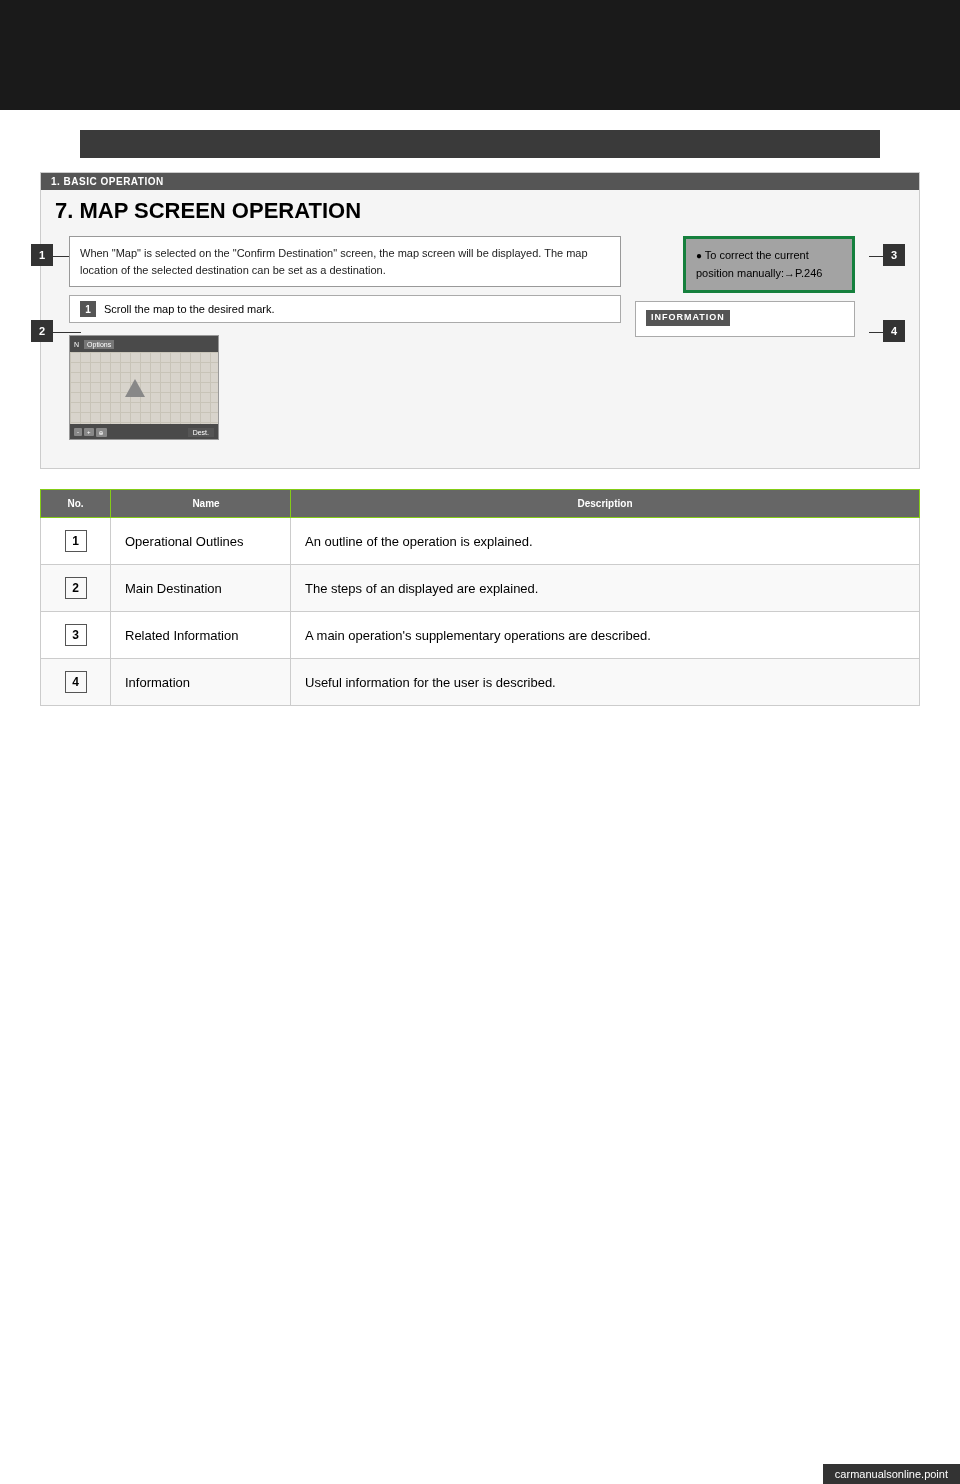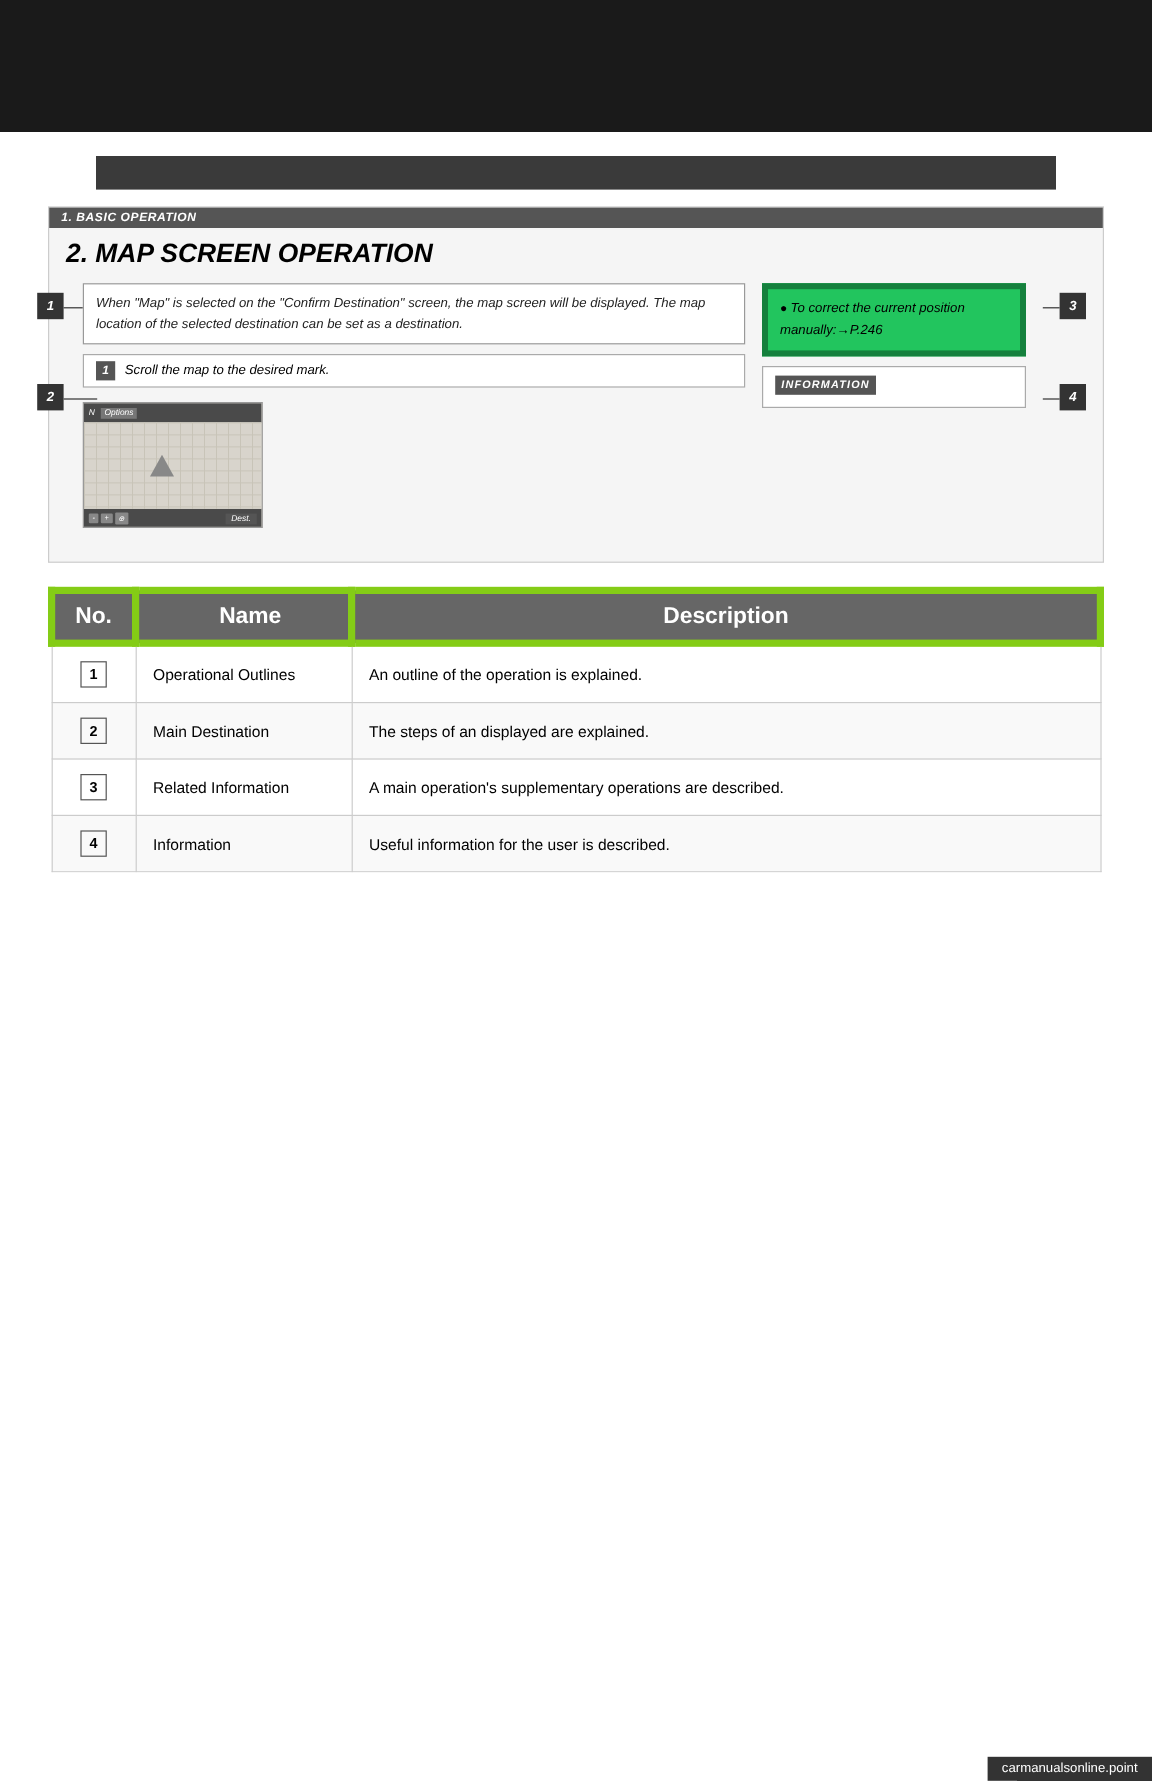--- a/index.html
+++ b/index.html
@@ -43,21 +43,20 @@
       padding: 0 40px;
     }
 
     
     .illustration-box {
       border: 1px solid #ccc;
       background: #f5f5f5;
       margin: 14px 0 20px 0;
       padding: 0;
       position: relative;
-      font-style: italic;
     }
 
     .illus-header {
       background: #555;
       color: #fff;
       font-size: 10px;
       font-weight: bold;
       padding: 3px 10px;
       letter-spacing: 0.5px;
     }
@@ -193,25 +192,26 @@
 
     
     .illus-right {
       width: 220px;
       display: flex;
       flex-direction: column;
       gap: 8px;
     }
 
     .related-ops-box {
-      border: 5px solid #15803d;
-      background: #22c55e;
+      border: 3px solid #15803d;
+      background: #a3a3a3;
       padding: 8px 10px;
       font-size: 11px;
       line-height: 1.6;
+      margin-left: 48px;
     }
 
     .info-box {
       border: 1px solid #aaa;
       background: #fff;
       padding: 6px 10px;
       font-size: 11px;
       line-height: 1.5;
     }
 
@@ -243,23 +243,23 @@
     .data-table {
       width: 100%;
       border-collapse: collapse;
       margin-top: 0;
     }
 
     .data-table th {
       background: #666;
       color: #fff;
       padding: 8px 12px;
-      font-size: 19px;
-      font-weight: bold;
-      border: 6px solid #84cc16;
+      font-size: 10px;
+      font-weight: bold;
+      border: 1px solid #84cc16;
       text-align: center;
     }
 
     .data-table th:first-child {
       width: 70px;
     }
 
     .data-table th:nth-child(2) {
       width: 180px;
       padding-left: 23px;
@@ -316,21 +316,21 @@
 
 <div class="page-wrapper">
 
   <div class="top-band"></div>
 
   <div class="main-content">
     <div class="section-header-bar" style="background:#3a3a3a; height:28px;"></div>
 
     <div class="illustration-box">
       <div class="illus-header">1. BASIC OPERATION</div>
-      <div class="illus-title">2. MAP SCREEN OPERATION</div>
+      <div class="illus-title">7. MAP SCREEN OPERATION</div>
 
       <div style="position:relative; padding: 0 50px 14px 14px;">
 
         <div style="position:absolute; left:-10px; top:8px; display:flex; flex-direction:column; gap:0;">
 
           <div style="display:flex; align-items:center; margin-bottom:52px;">
             <div class="callout-num">1</div>
             <div style="width:28px; height:1px; background:#333;"></div>
           </div>
 

